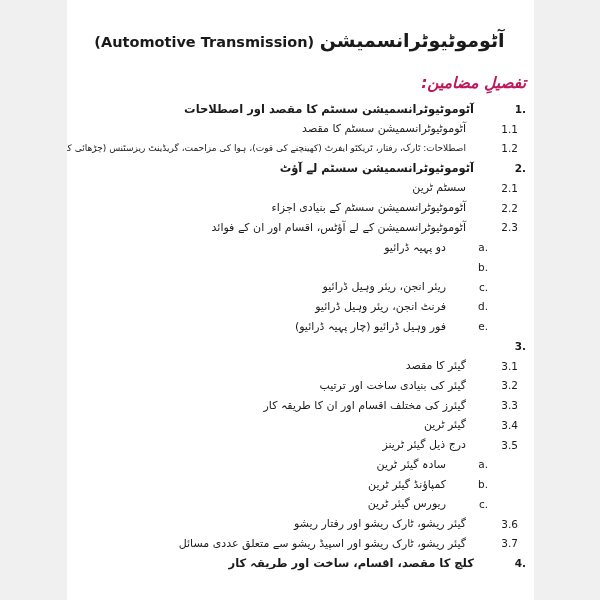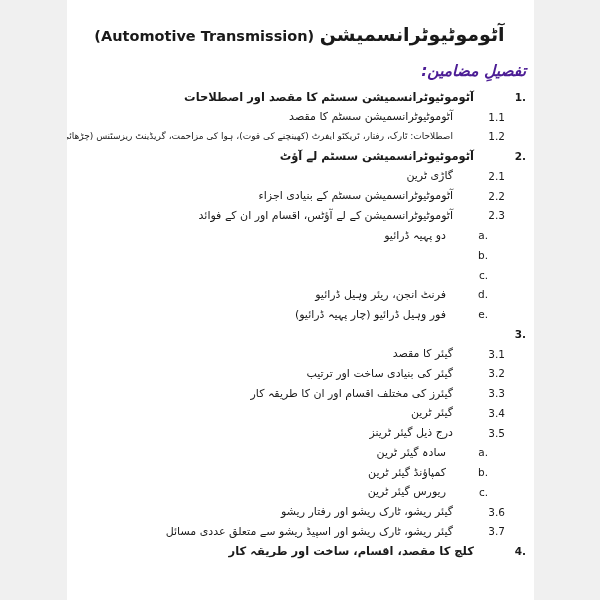--- a/index.html
+++ b/index.html
@@ -26,37 +26,37 @@
     height: 600px;
     background: #ffffff;
     overflow: hidden;
     box-sizing: border-box;
     padding: 24px 8px 10px 6px;
   }
   .doc-title {
     direction: rtl;
     text-align: center;
     font-weight: bold;
-    line-height: 20px;
+    line-height: 32px;
     white-space: nowrap;
   }
   .doc-title .urdu {
     font-size: 19px;
     font-weight: bold;
   }
   .doc-title .latin {
     font-size: 14.5px;
     font-weight: bold;
     direction: ltr;
     unicode-bidi: embed;
   }
   .section-heading {
     direction: rtl;
     text-align: right;
-    color: #4c1d95;
+    color: #be185d;
     font-weight: bold;
     font-style: italic;
     font-size: 15.5px;
     margin-top: 16px;
     margin-bottom: 7px;
     padding-left: 2px;
   }
   .toc {
     direction: rtl;
   }
@@ -76,21 +76,21 @@
     flex: 0 0 auto;
     text-align: right;
     font-size: 10.5px;
   }
   .row .txt {
     margin-right: 26px;        
     overflow: visible;
   }
   .row.lvl-main { font-weight: bold; font-size: 11.5px; }
   .row.lvl-main .num { width: 26px; padding-left: 0; font-weight: bold; }
-  .row.lvl-sub  .num { width: 26px; margin-right: 21px; }
+  .row.lvl-sub  .num { width: 26px; margin-right: 8px; }
   .row.lvl-letter .num { width: 16px; margin-right: 38px; }
   .row.small-text .txt { font-size: 9px; }
 </style>
 </head>
 <body>
 
 <div class="canvas">
   <div class="page">
 
     <div class="doc-title">
@@ -112,39 +112,40 @@
         <div class="row lvl-sub small-text">
         <span class="num">1.2</span>
         <span class="txt">اصطلاحات: ٹارک، رفتار، ٹریکٹو ایفرٹ (کھینچنے کی قوت)، ہوا کی مزاحمت، گریڈینٹ ریزسٹنس (چڑھائی کی مزاحمت) اور رولنگ ریزسٹنس، زیادہ سے زیادہ گاڑی کی رفتار، مستقل رفتار</span>
       </div>
         <div class="row lvl-main">
         <span class="num">2.</span>
         <span class="txt">آٹوموٹیوٹرانسمیشن سسٹم لے آؤٹ</span>
       </div>
         <div class="row lvl-sub">
         <span class="num">2.1</span>
-        <span class="txt">گاڑی ٹرین</span>
+        <span class="txt">سسٹم ٹرین</span>
       </div>
         <div class="row lvl-sub">
         <span class="num">2.2</span>
         <span class="txt">آٹوموٹیوٹرانسمیشن سسٹم کے بنیادی اجزاء</span>
       </div>
         <div class="row lvl-sub">
         <span class="num">2.3</span>
         <span class="txt">آٹوموٹیوٹرانسمیشن کے لے آؤٹس، اقسام اور ان کے فوائد</span>
       </div>
         <div class="row lvl-letter">
         <span class="num">a.</span>
         <span class="txt">دو پہیہ ڈرائیو</span>
       </div>
         <div class="row lvl-letter">
         <span class="num">b.</span>
       </div>
         <div class="row lvl-letter">
         <span class="num">c.</span>
+        <span class="txt">ریئر انجن، ریئر وہیل ڈرائیو</span>
       </div>
         <div class="row lvl-letter">
         <span class="num">d.</span>
         <span class="txt">فرنٹ انجن، ریئر وہیل ڈرائیو</span>
       </div>
         <div class="row lvl-letter">
         <span class="num">e.</span>
         <span class="txt">فور وہیل ڈرائیو (چار پہیہ ڈرائیو)</span>
       </div>
         <div class="row lvl-main">

